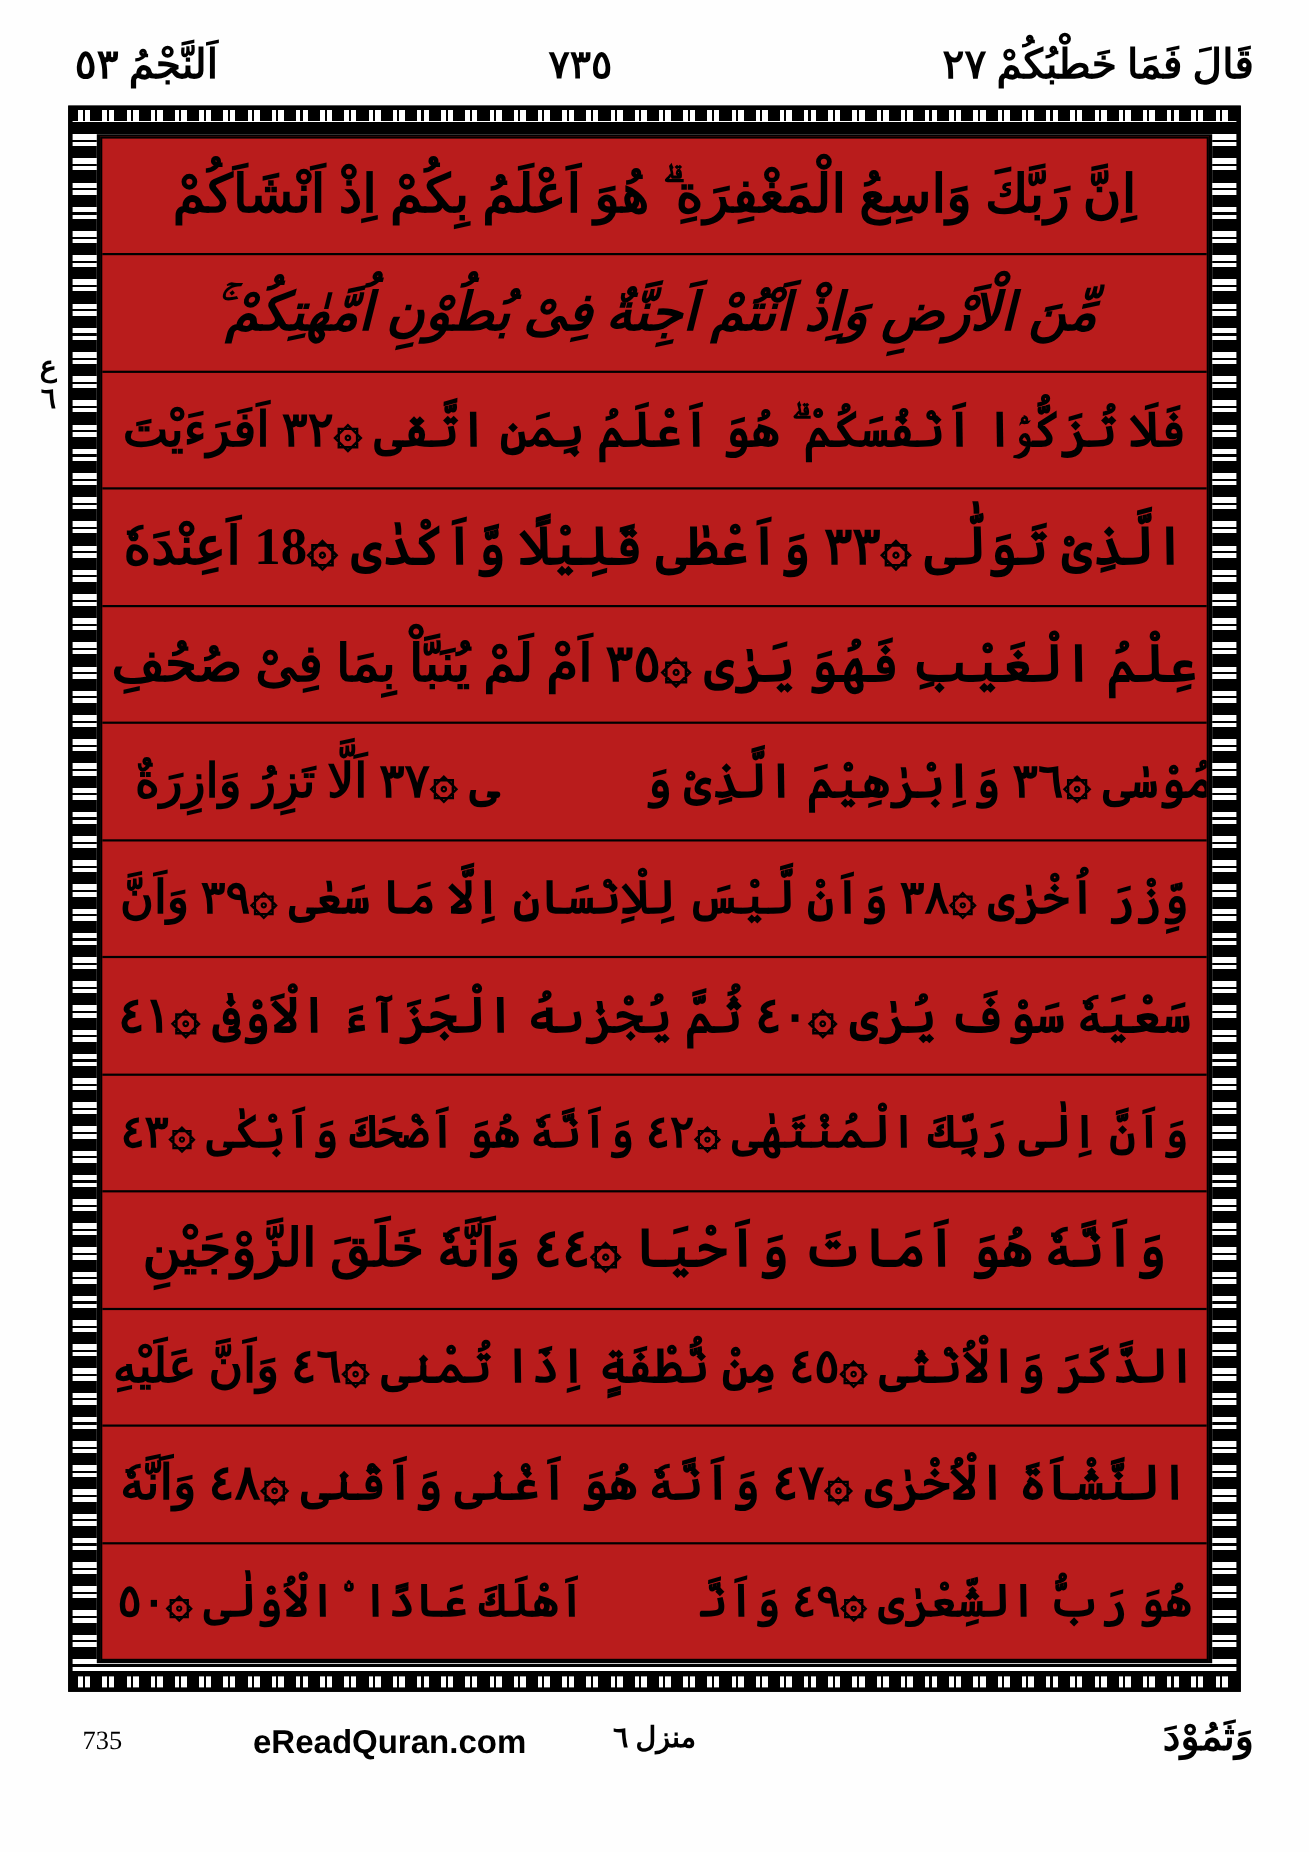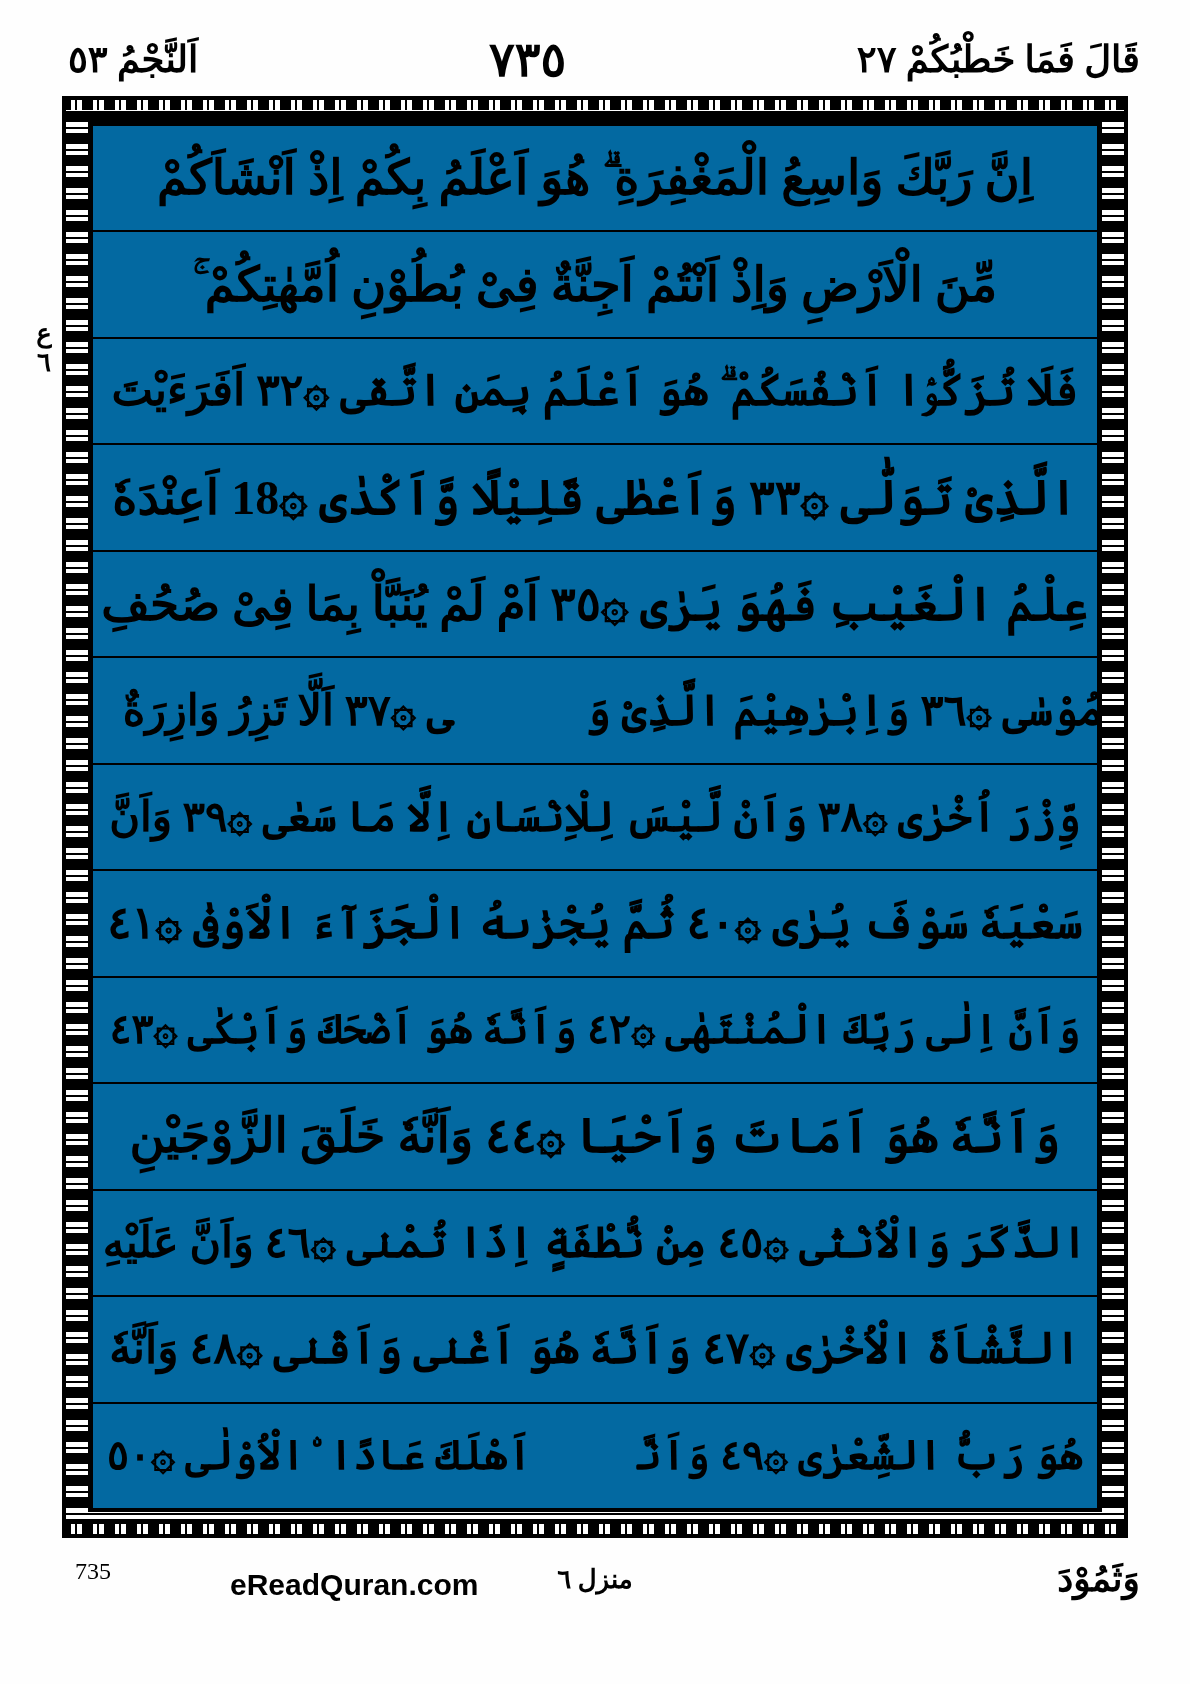--- a/index.html
+++ b/index.html
@@ -45,21 +45,21 @@
     letter-spacing: -1px;
   }
   .header-right {
     padding-right: 10px;
   }
   .header-left {
     padding-left: 28px;
   }
   .header-center {
     font-family: "Liberation Serif", "DejaVu Serif", serif;
-    font-size: 48px;
+    font-size: 36px;
     font-weight: bold;
     letter-spacing: 1px;
   }
 
   
   .frame-outer {
     position: absolute;
     left: 62px;
     top: 96px;
     width: 1066px;
@@ -105,21 +105,21 @@
   
   .text-block {
     position: absolute;
     left: 91px;
     top: 124px;
     width: 1008px;
     height: 1386px;
     display: flex;
     flex-direction: column;
     box-sizing: border-box;
-    background: #0369a1;
+    background: #b91c1c;
     border: 2px solid #000;
   }
   .aya-line {
     flex: 1 1 0;
     display: flex;
     align-items: center;
     justify-content: center;
     border-bottom: 2px solid #000;
     direction: rtl;
     overflow: hidden;
@@ -195,21 +195,21 @@
     top: 12px;
     font-family: "Liberation Sans", sans-serif;
     font-weight: bold;
     font-size: 30px;
     direction: ltr;
     white-space: nowrap;
   }
   .footer-pagenum {
     position: absolute;
     left: 35px;
-    top: 2px;
+    top: 14px;
     font-family: "Liberation Serif", "DejaVu Serif", serif;
     font-size: 24px;
     direction: ltr;
   }
 </style>
 </head>
 <body>
 
 <div class="page">
 
@@ -225,21 +225,21 @@
   <div class="frame-outer">
     <div class="frame-band"></div>
     <div class="frame-inner-cut"></div>
   </div>
 
   <div class="text-block">
     <div class="aya-line">
       <div class="aya-text" style="font-size: 48px;">اِنَّ رَبَّكَ وَاسِعُ الْمَغْفِرَةِ ۗ هُوَ اَعْلَمُ بِكُمْ اِذْ اَنْشَاَكُمْ</div>
     </div>
     <div class="aya-line">
-      <div class="aya-text" style="font-size: 48px;">مِّنَ الْاَرْضِ وَاِذْ اَنْتُمْ اَجِنَّةٌ فِىْ بُطُوْنِ اُمَّهٰتِكُمْ ۚ</div>
+      <div class="aya-text" style="font-size: 48px; font-style: italic;">مِّنَ الْاَرْضِ وَاِذْ اَنْتُمْ اَجِنَّةٌ فِىْ بُطُوْنِ اُمَّهٰتِكُمْ ۚ</div>
     </div>
     <div class="aya-line">
       <div class="aya-text" style="font-size: 44px;">فَلَا تُزَكُّوْۤا اَنْفُسَكُمْ ۗ هُوَ اَعْلَمُ بِمَنِ اتَّقٰى ۞٣٢ اَفَرَءَيْتَ</div>
     </div>
     <div class="aya-line">
       <div class="aya-text" style="font-size: 48px;">الَّذِىْ تَوَلّٰى ۞٣٣ وَاَعْطٰى قَلِيْلًا وَّاَكْدٰى ۞18 اَعِنْدَهٗ</div>
     </div>
     <div class="aya-line">
       <div class="aya-text" style="font-size: 47px;">عِلْمُ الْغَيْبِ فَهُوَ يَرٰى ۞٣٥ اَمْ لَمْ يُنَبَّاْ بِمَا فِىْ صُحُفِ</div>
     </div>

